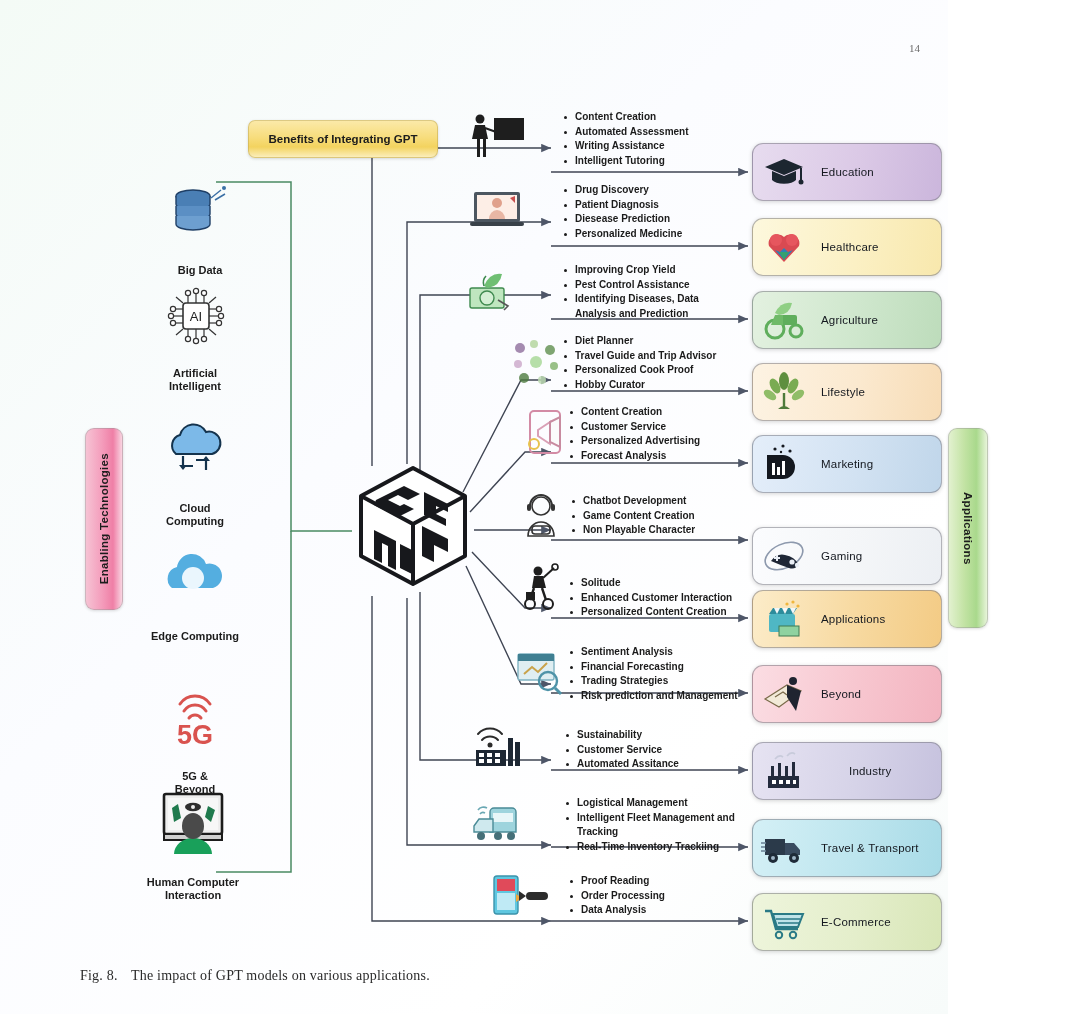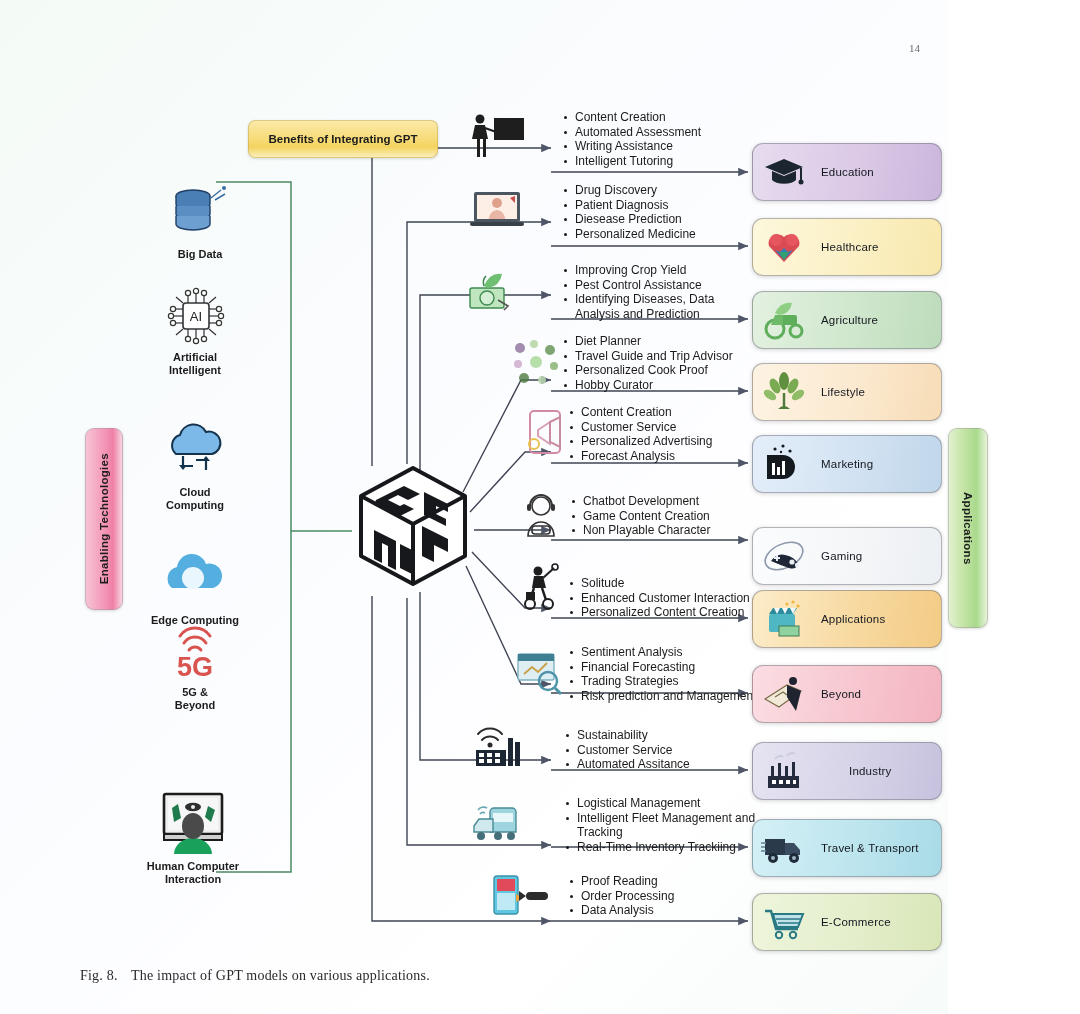--- a/index.html
+++ b/index.html
@@ -63,40 +63,40 @@
     border-radius: 7px;
     border: 1px solid rgba(190,165,80,.5);
     box-shadow: 0 1px 3px rgba(0,0,0,.15);
     display:flex; align-items:center; justify-content:center;
   }
   #benefits-pill span { font-size: 11.5px; font-weight: bold; color:#1c1c1c; }
 
   
   .tech {
     position: absolute; width: 130px;
-    display:flex; flex-direction:column; align-items:center;
+    display:flex; flex-direction:column; align-items:center;gap:16px;
   }
   .tech .tlabel {
     margin-top: 4px; text-align:center;
     font-size: 11px; font-weight:bold; color:#1b1b1b; line-height:1.22;
   }
   .tech .ticon { width: 74px; height: 62px; position: relative; }
 
   
   #wires { position:absolute; left:0; top:0; width:1080px; height:1014px; pointer-events:none; }
 
   
   #cube { position:absolute; left:352px; top:462px; width:122px; height:128px; }
 
   
   .bullets { position:absolute; }
   .bullets ul { list-style:none; margin:0; padding:0; }
   .bullets li {
-    font-size: 12px; color:#1b1b1b; line-height:14.6px;
-    padding-left: 13px; position:relative; white-space: nowrap;
+    font-size: 10px; color:#1b1b1b; line-height:14.6px;
+    padding-left: 13px; position:relative; white-space: nowrap; font-weight: bold;
   }
   .bullets li.wrap { white-space: normal; width: 172px; }
   .bullets li::before {
     content:""; position:absolute; left:2px; top:6px;
     width:3px; height:3px; background:#1b1b1b; border-radius:50%;
   }
 
   
   .micon { position:absolute; width:62px; height:50px; }
 
@@ -272,21 +272,21 @@
       <svg viewBox="0 0 74 62" width="74" height="62">
         <path d="M14,40 a12,12 0 0 1 5,-21 a15,15 0 0 1 29,-3 a11,11 0 0 1 7,24 z" fill="#54aee0"></path>
         <circle cx="35" cy="30" r="11" fill="#eaf6fd"></circle>
       </svg>
     </div>
     <div class="tlabel">
       <div>Edge Computing</div>
     </div>
   </div>
 
-  <div class="tech" style="left:130px; top:620px;">
+  <div class="tech" style="left:130px; top:688px;">
     <div class="ticon">
       <svg viewBox="0 0 74 62" width="74" height="62">
         <g fill="none" stroke="#d9534f" stroke-width="3" stroke-linecap="round">
           <path d="M22,16 a18,18 0 0 1 30,0"></path>
           <path d="M26,23 a13,13 0 0 1 22,0"></path>
           <path d="M31,30 a7.5,7.5 0 0 1 12,0"></path>
         </g>
         <text x="37" y="56" font-size="27" font-weight="bold" text-anchor="middle" fill="#d9534f" font-family="Liberation Sans, sans-serif">5G</text>
       </svg>
     </div>

